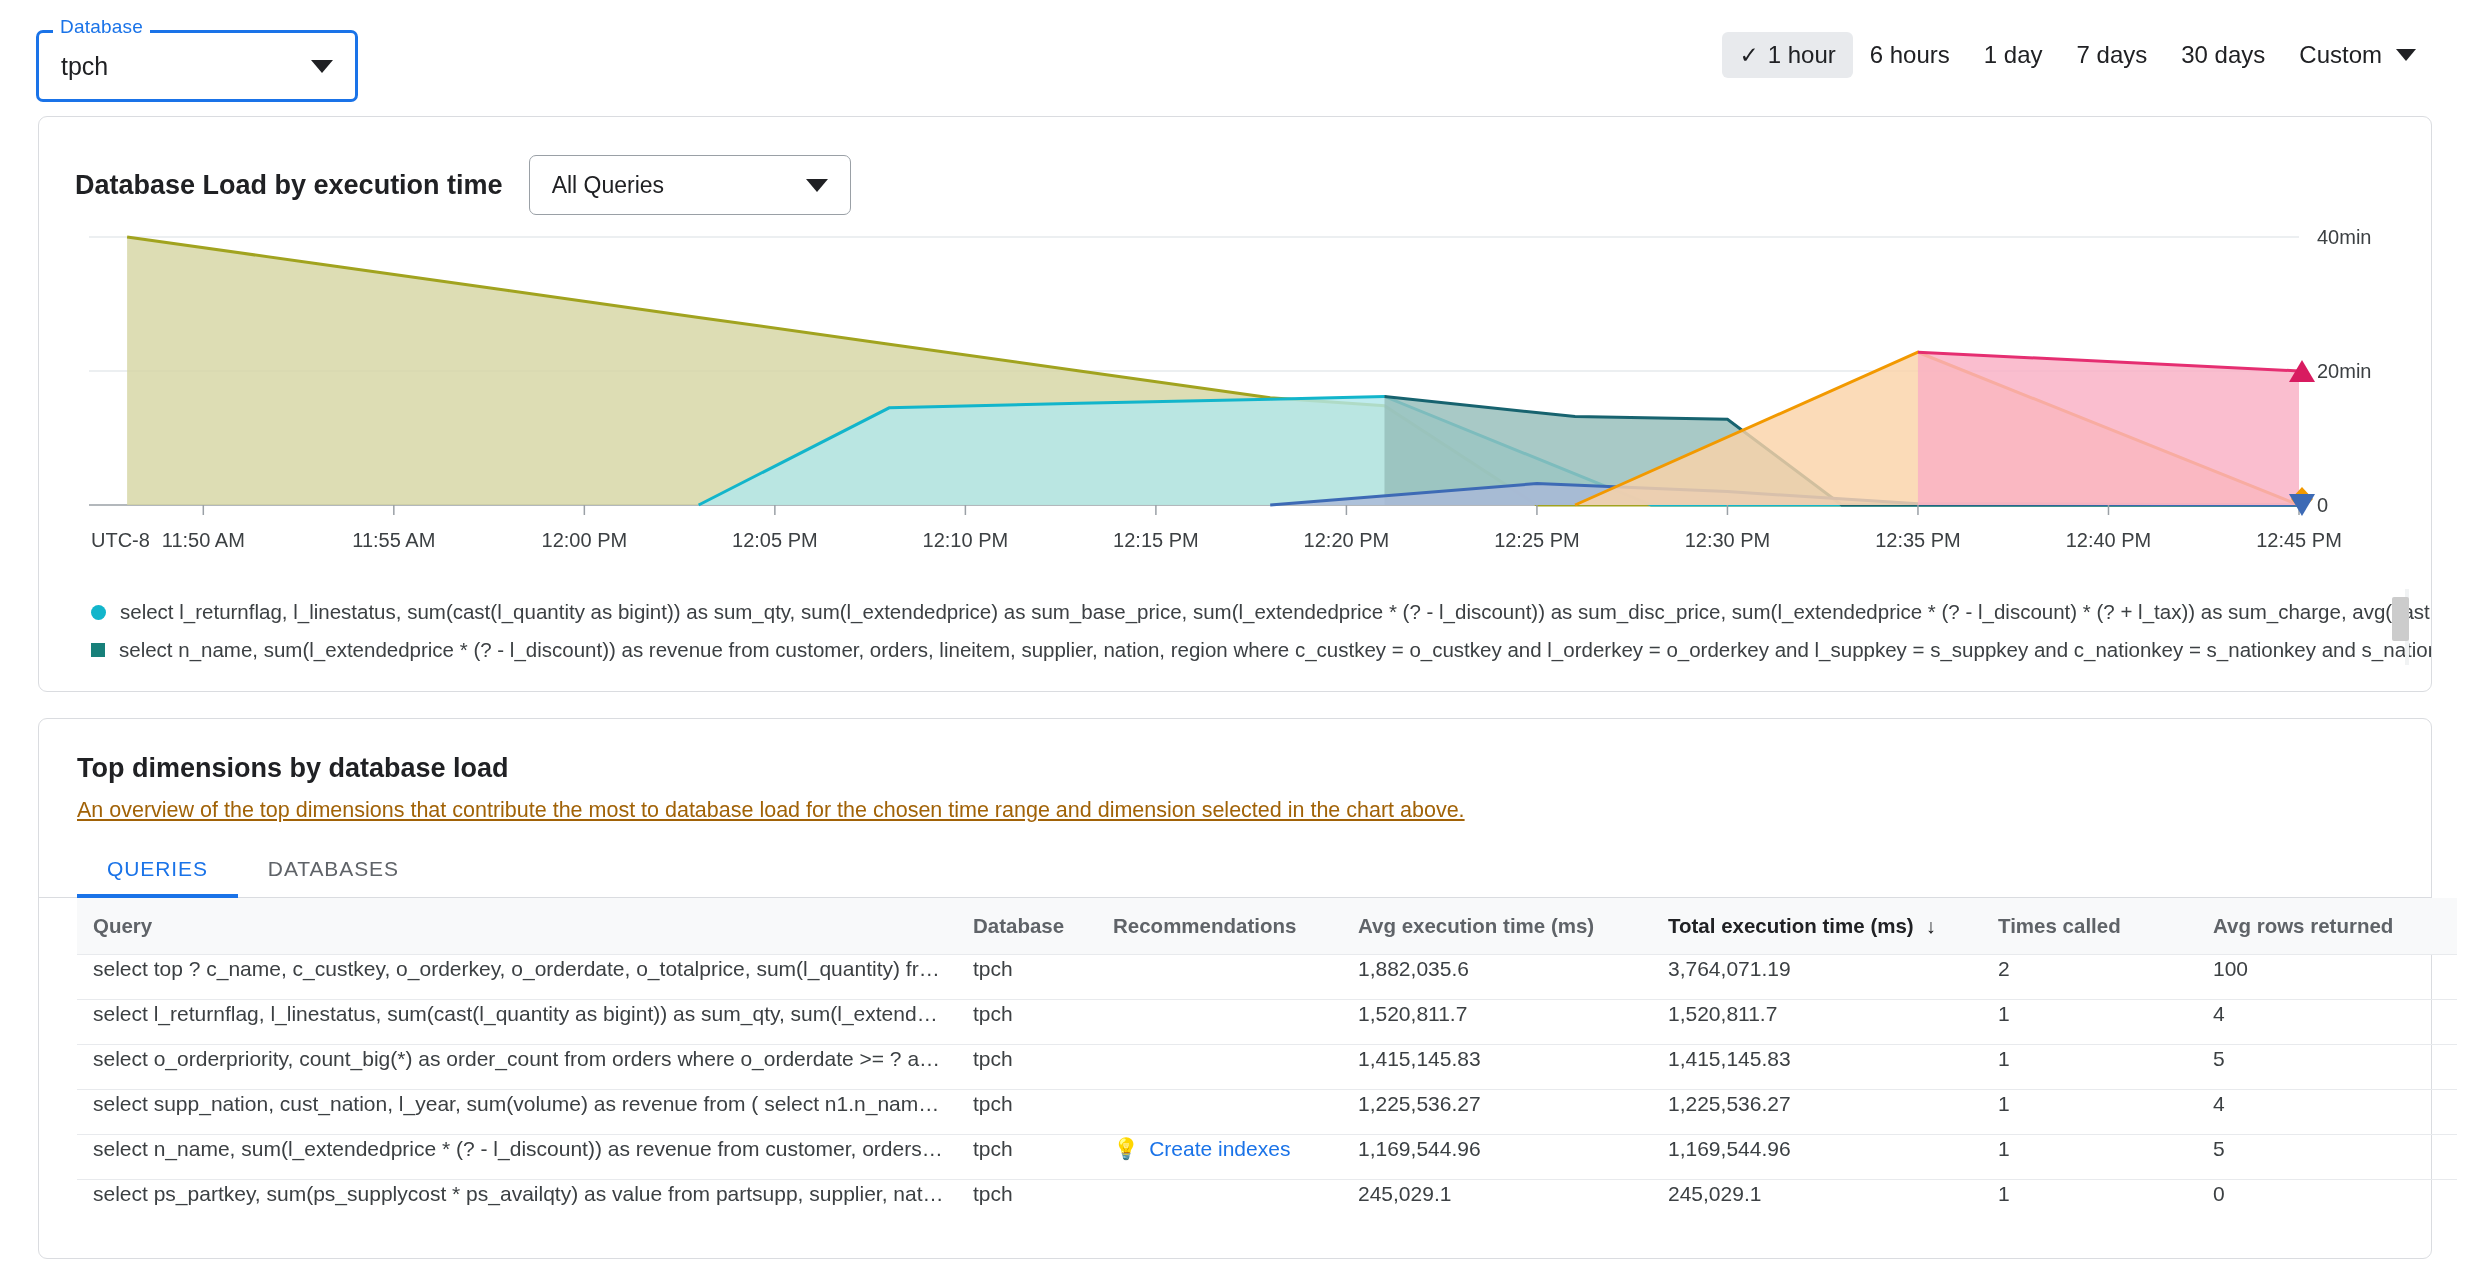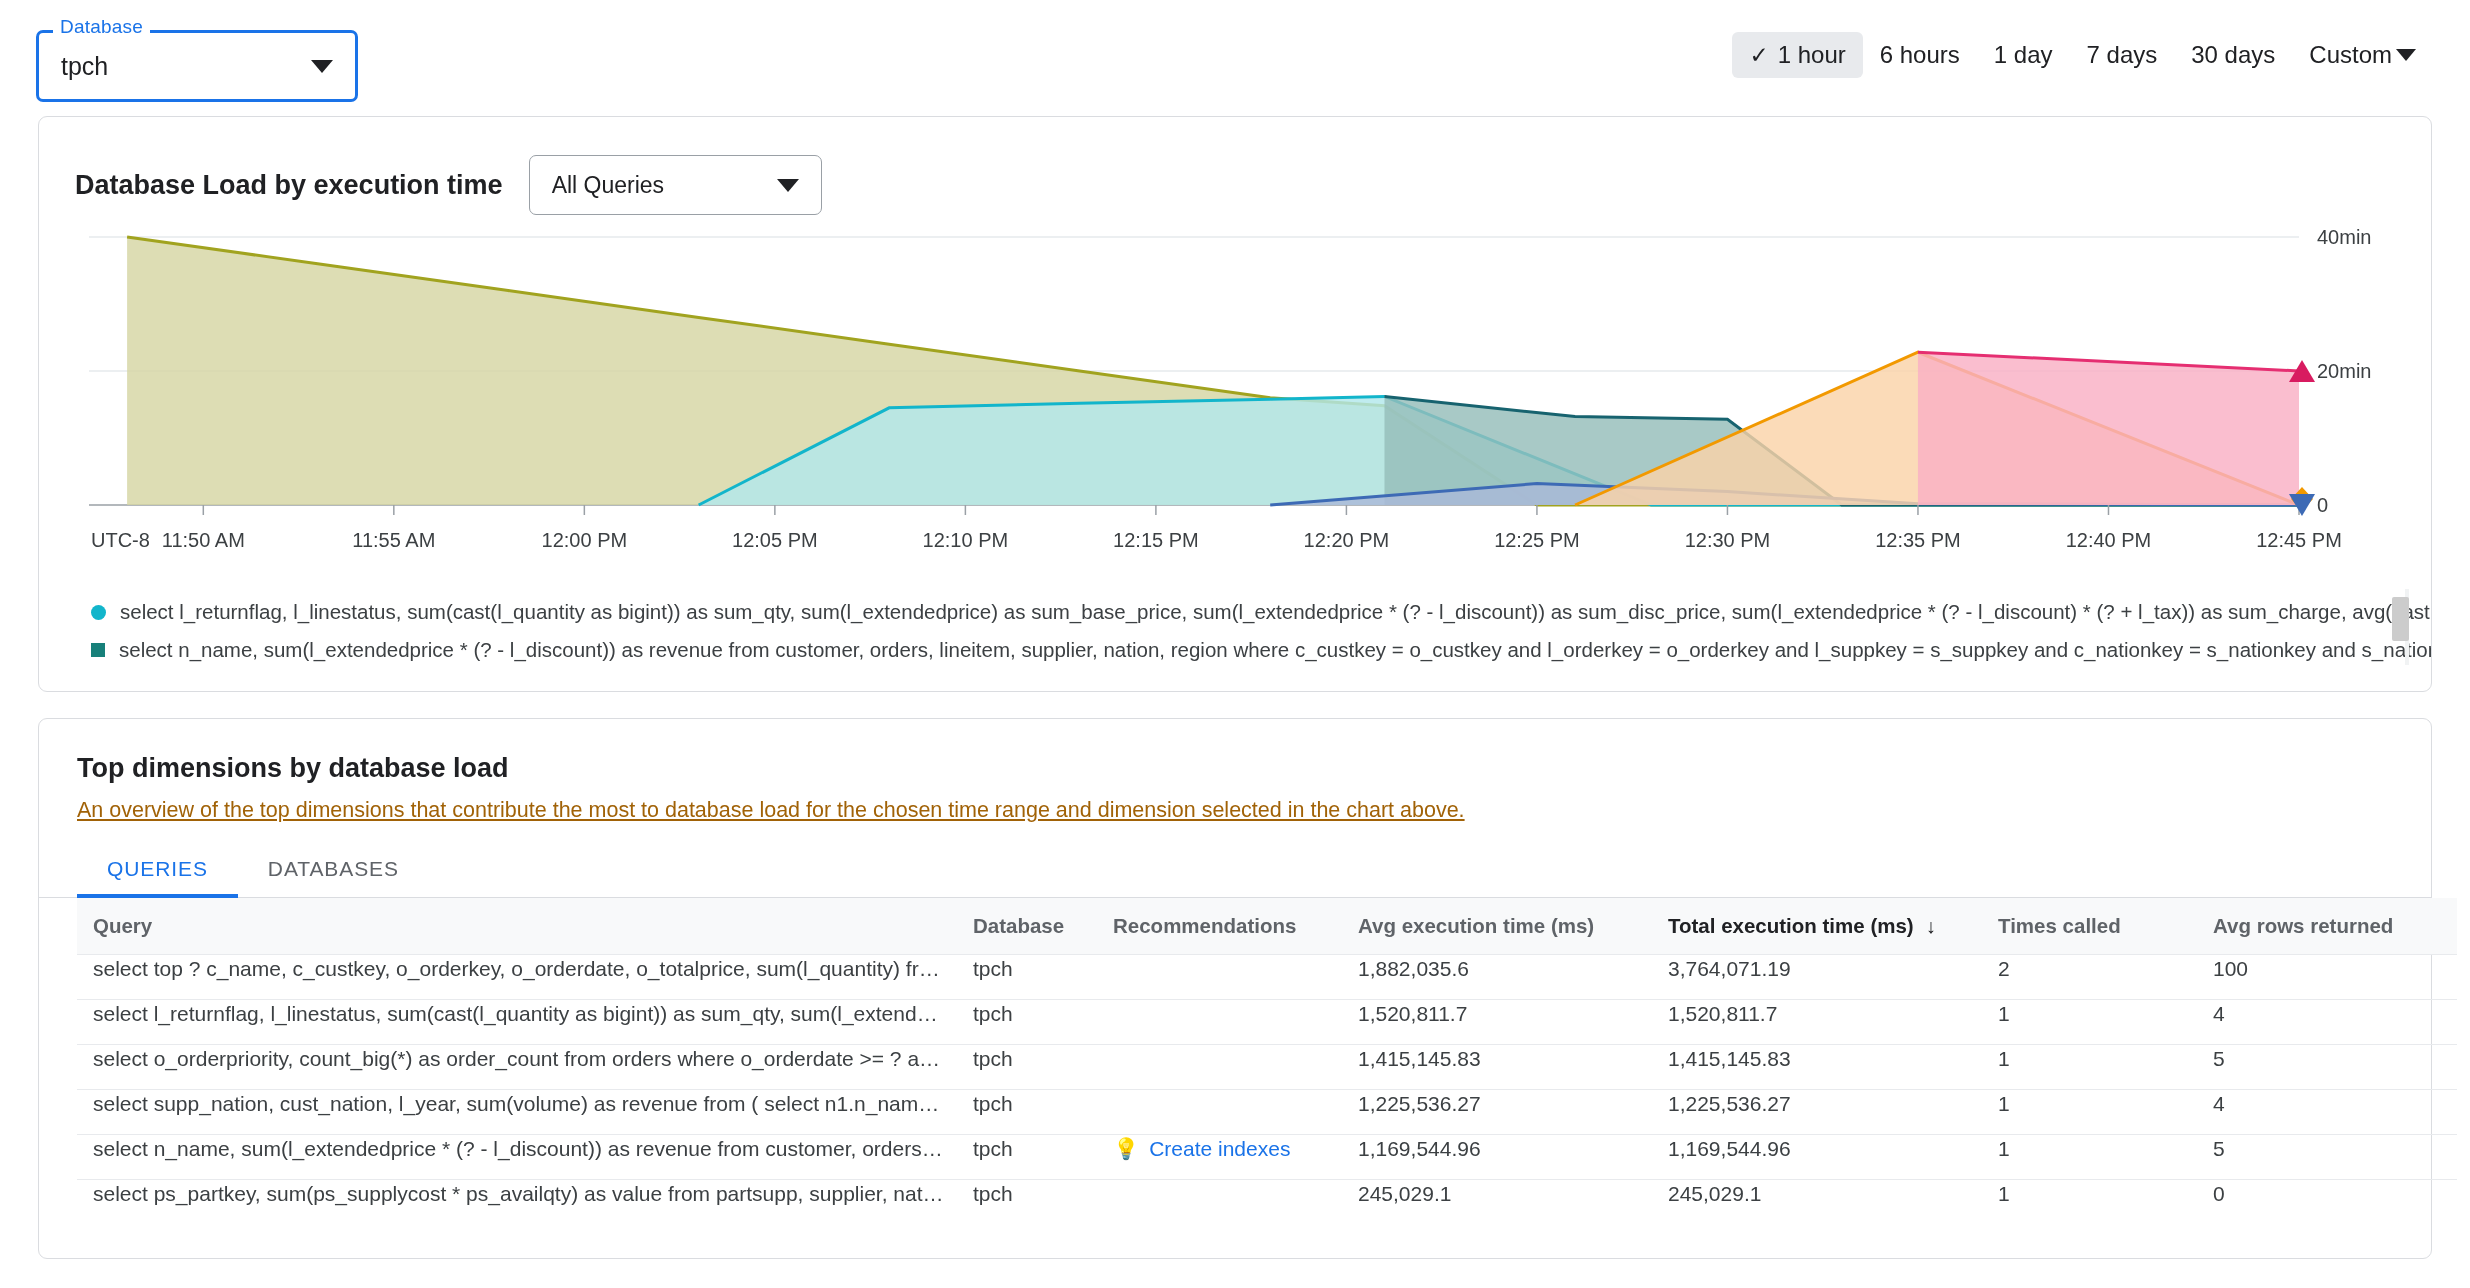--- a/index.html
+++ b/index.html
@@ -58,21 +58,21 @@
     color: #202124;
   }
   .range-item {
     padding: 9px 17px;
     border-radius: 6px;
     white-space: nowrap;
     display: flex; align-items: center; gap: 9px;
   }
   .range-item.selected { background: #e8eaed; }
   .check-icon { font-size: 23px; line-height: 1; }
-  .range-custom { display: flex; align-items: center; gap: 4px; padding: 9px 10px 9px 17px; }
+  .range-custom { display: flex; align-items: center; gap: 14px; padding: 9px 10px 9px 17px; }
   .caret-sm {
     width: 0; height: 0;
     border-left: 10px solid transparent;
     border-right: 10px solid transparent;
     border-top: 12px solid #202124;
   }
 
   
   .card {
     margin: 16px 38px 26px 38px;
@@ -81,21 +81,21 @@
     background: #fff;
   }
   .chart-card { padding: 0; position: relative; }
 
   .chart-head {
     display: flex; align-items: center; gap: 26px;
     padding: 38px 0 0 36px;
   }
   .chart-title { font-size: 27px; font-weight: bold; color: #202124; }
   .qsel {
-    width: 293px; height: 60px;
+    width: 322px; height: 60px;
     border: 1px solid #9aa0a6;
     border-radius: 7px;
     display: flex; align-items: center;
     padding: 0 22px;
     font-size: 23px; color: #202124;
     background: #fff;
   }
   .qsel-value { flex: 1; }
 
   .plot-wrap { position: relative; padding: 0 0 0 0; }

